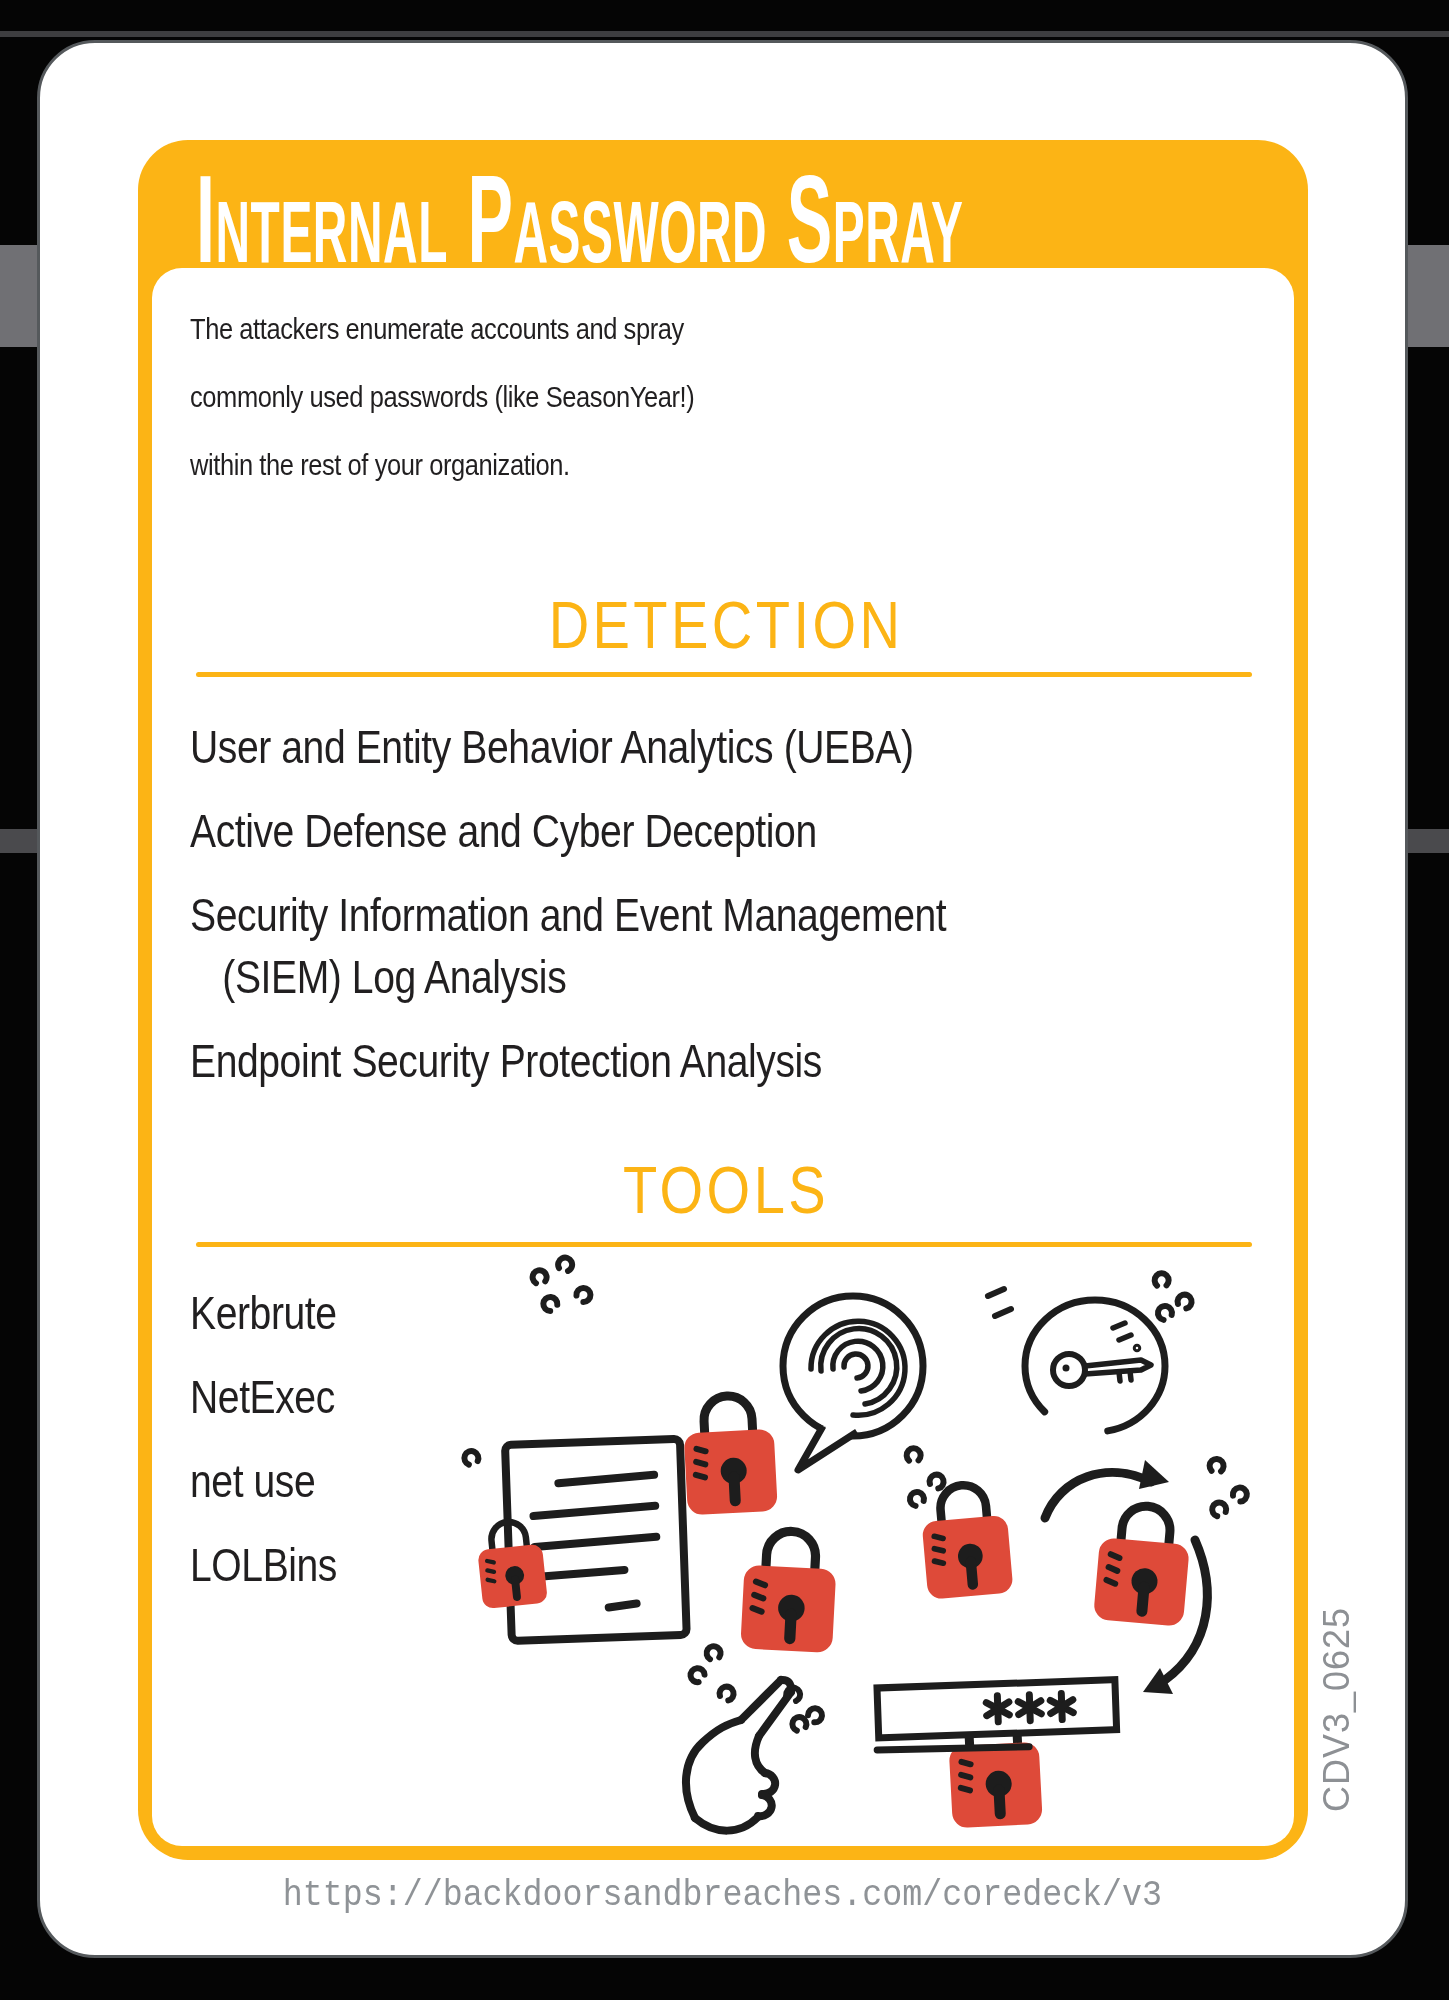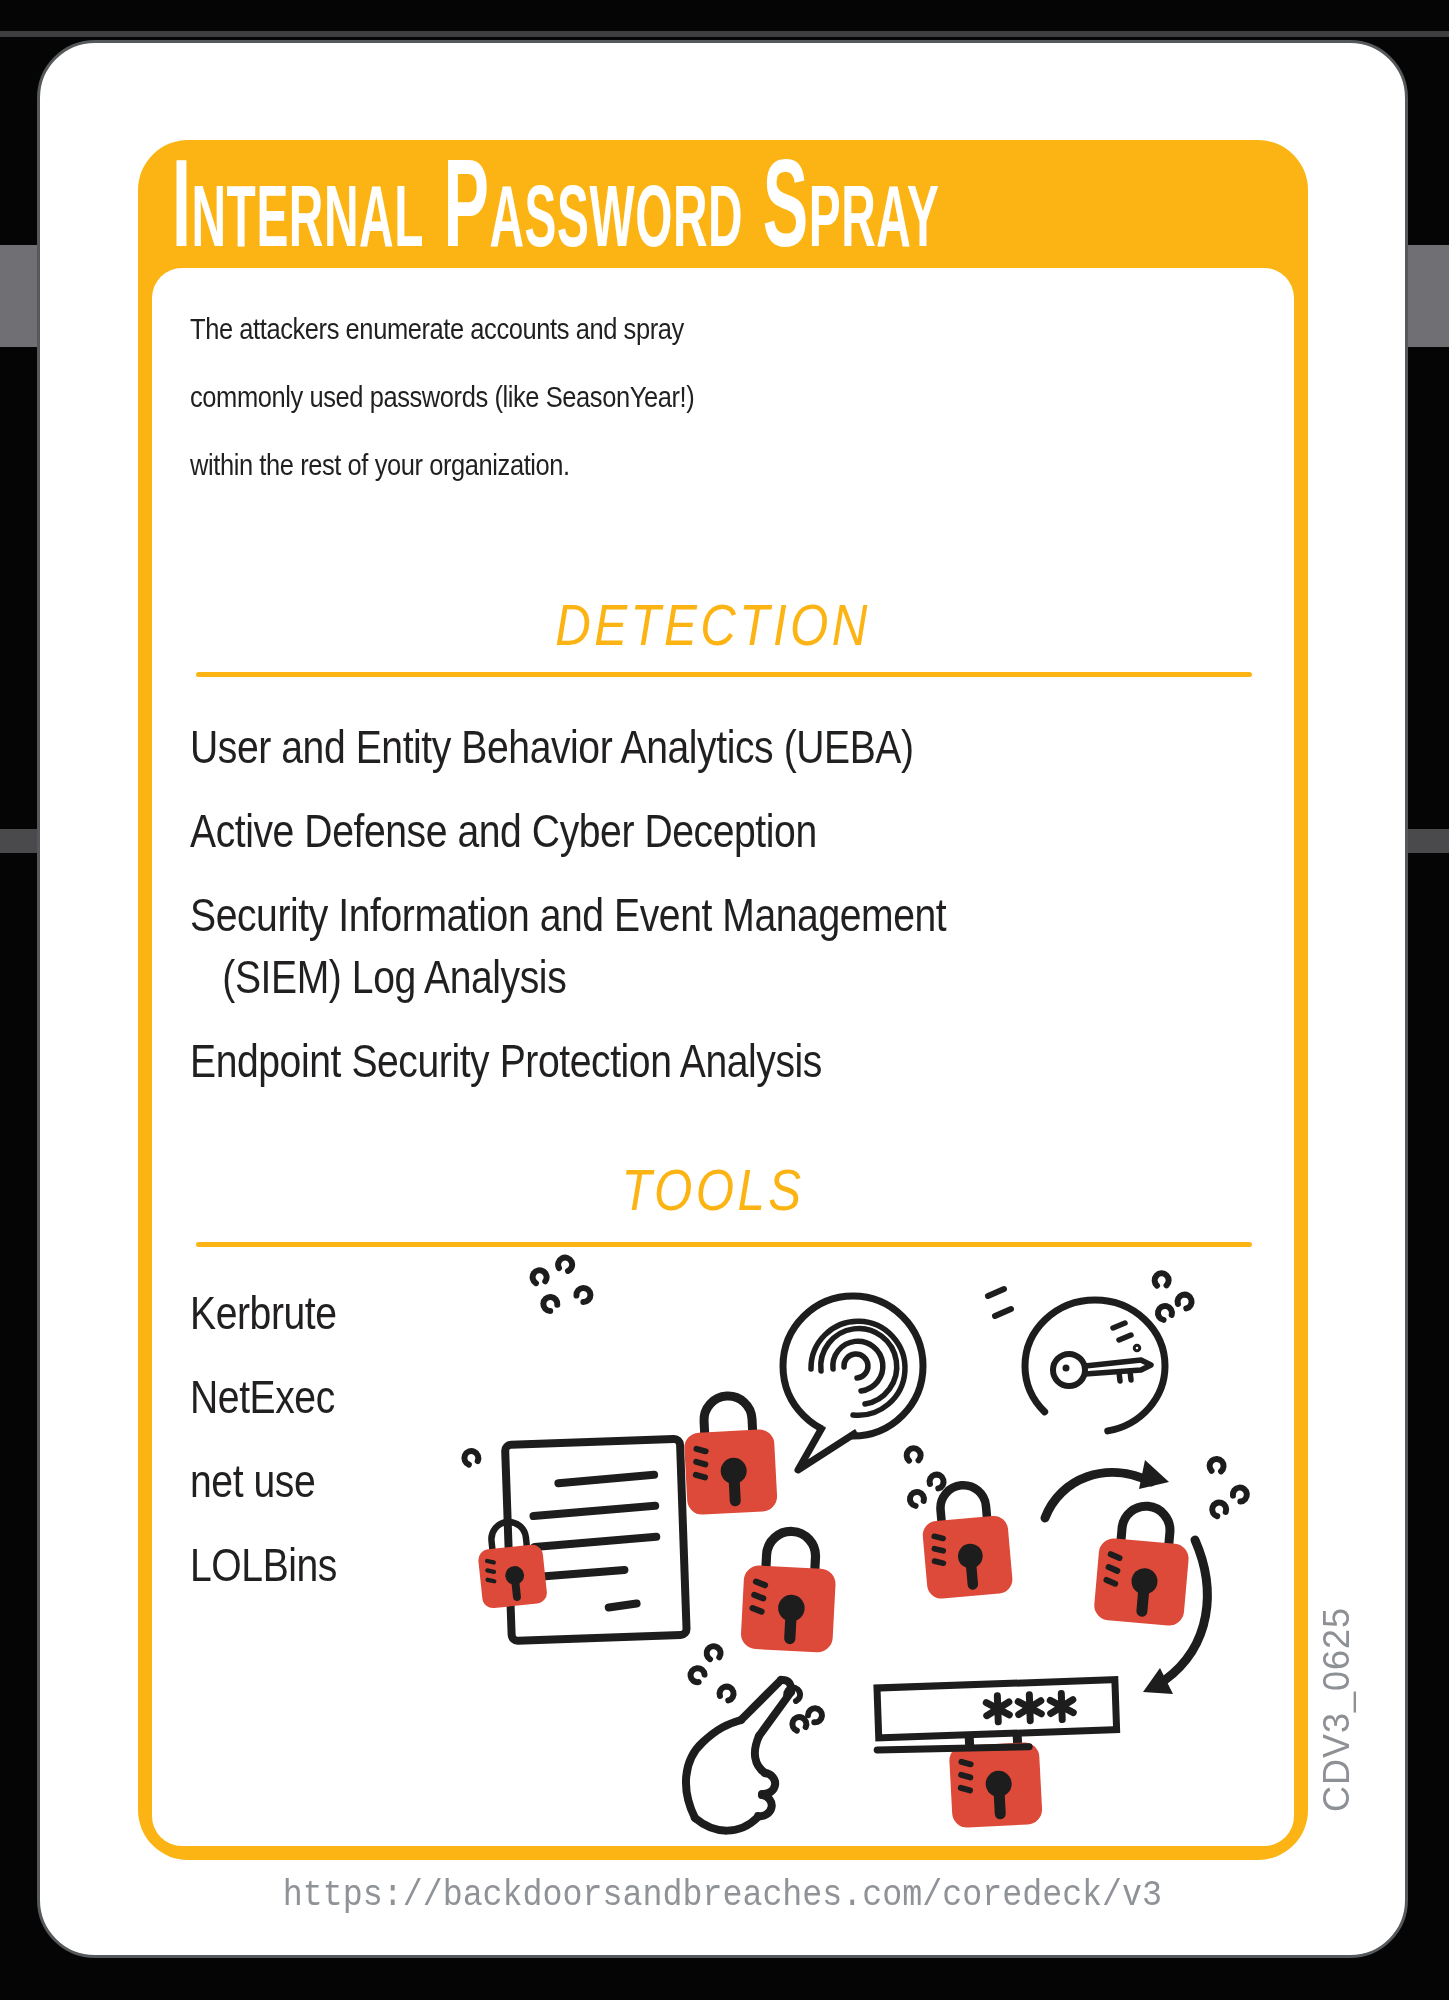--- a/index.html
+++ b/index.html
@@ -10,28 +10,28 @@
   .stripe-1{top:31px;height:6px;background:#3e3e40;}
   .stripe-2{top:245px;height:102px;background:#707074;}
   .stripe-3{top:829px;height:24px;background:#4a4a4d;}
   
   .card{position:absolute;left:37px;top:40px;width:1371px;height:1918px;background:#ffffff;
         border:3px solid #55595c;border-radius:58px;box-sizing:border-box;}
   
   .frame{position:absolute;left:138px;top:140px;width:1170px;height:1720px;
          background:var(--accent);border-radius:50px;}
   .inner{position:absolute;left:152px;top:268px;width:1142px;height:1578px;background:#ffffff;border-radius:30px;}
-  .header{position:absolute;left:138px;top:140px;width:1170px;height:128px;line-height:126px;padding-left:34px;box-sizing:border-box;overflow:visible;}
+  .header{position:absolute;left:138px;top:156px;width:1170px;height:128px;line-height:126px;padding-left:58px;box-sizing:border-box;overflow:visible;}
   .title{display:inline-block;font-variant:small-caps;font-weight:bold;font-size:124px;color:#ffffff;
          letter-spacing:1px;white-space:nowrap;transform:scaleX(.55);transform-origin:0 50%;}
   
   .condense{display:block;transform:scaleX(.85);transform-origin:0 0;width:117.65%;}
   .para{position:absolute;left:190px;top:295px;width:1066px;font-size:30px;line-height:68px;letter-spacing:-.5px;}
-  .sec-heading{position:absolute;left:180px;width:1066px;height:74px;line-height:74px;text-align:center;
-               color:var(--accent);font-size:58px;letter-spacing:4px;font-style:italic;}
+  .sec-heading{position:absolute;left:193px;width:1066px;height:74px;line-height:74px;text-align:center;
+               color:var(--accent);font-size:66px;letter-spacing:4px;}
   .sec-heading .condense{text-align:center;}
   .rule{position:absolute;left:196px;width:1056px;height:5px;background:var(--accent);border-radius:3px;}
   .list{position:absolute;left:190px;width:1066px;font-size:46px;line-height:62px;letter-spacing:-.5px;}
   .list .item{margin:0 0 22px 0;}
   .wrap-indent{padding-left:38px;display:block;}
   .illo{position:absolute;left:355px;top:1250px;}
   .side-code{position:absolute;left:1316px;top:1812px;transform:rotate(-90deg);transform-origin:0 0;
              width:200px;white-space:nowrap;font-size:36px;color:#8d9094;letter-spacing:1px;}
   .footer{position:absolute;left:37px;top:1874px;width:1371px;text-align:center;font-size:37px;color:#8f9397;font-family:Liberation Mono, monospace;}
   .footer .condense90{display:block;width:111.1%;transform:scaleX(.9);transform-origin:0 0;text-align:center;}

